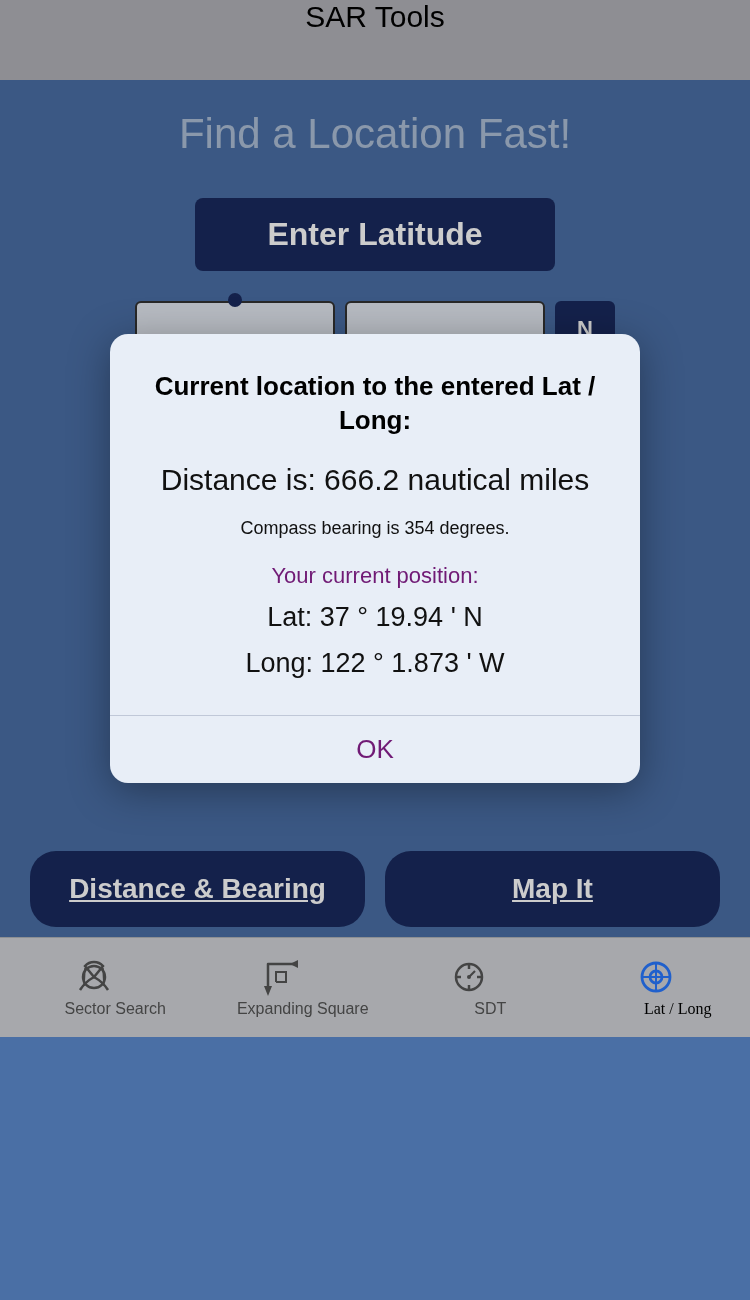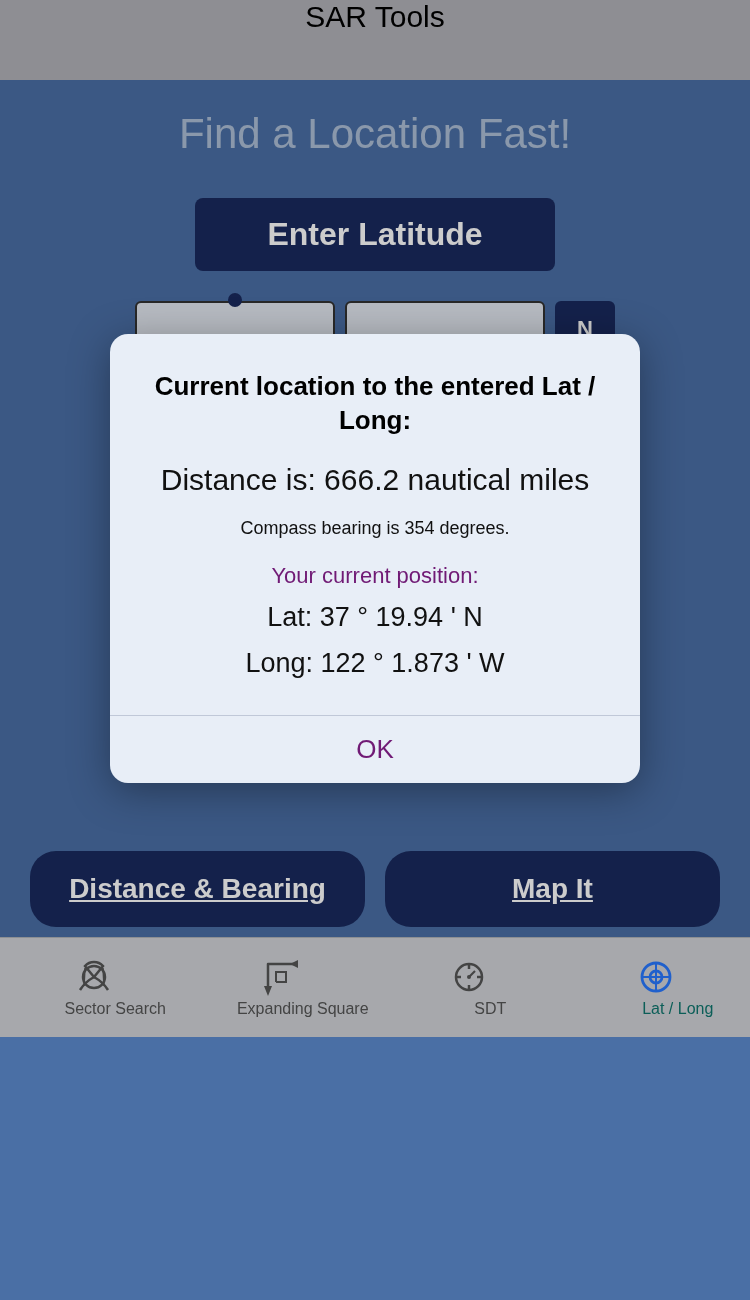--- a/index.html
+++ b/index.html
@@ -234,21 +234,22 @@
       height: 100%;
     }
 
     .tab-label {
       font-size: 16px;
       color: #555;
       margin-left: 43px;
     }
 
     .tab-item.active .tab-label {
-      color: #0f766e;
+      color: #000000;
+      font-family: Liberation Serif, serif;
     }
 
     
     .tab-svg {
       width: 38px;
       height: 38px;
       margin-bottom: 4px;
     }
 
     

